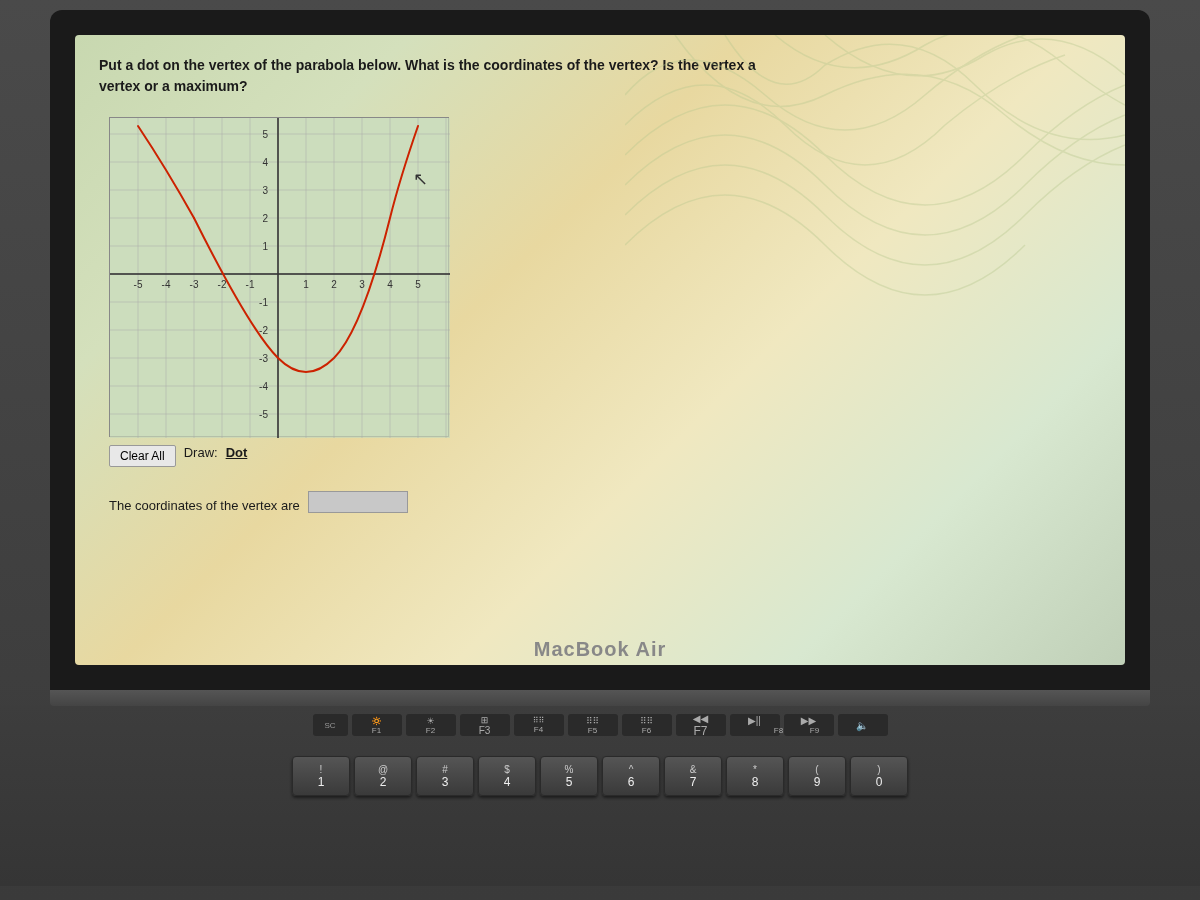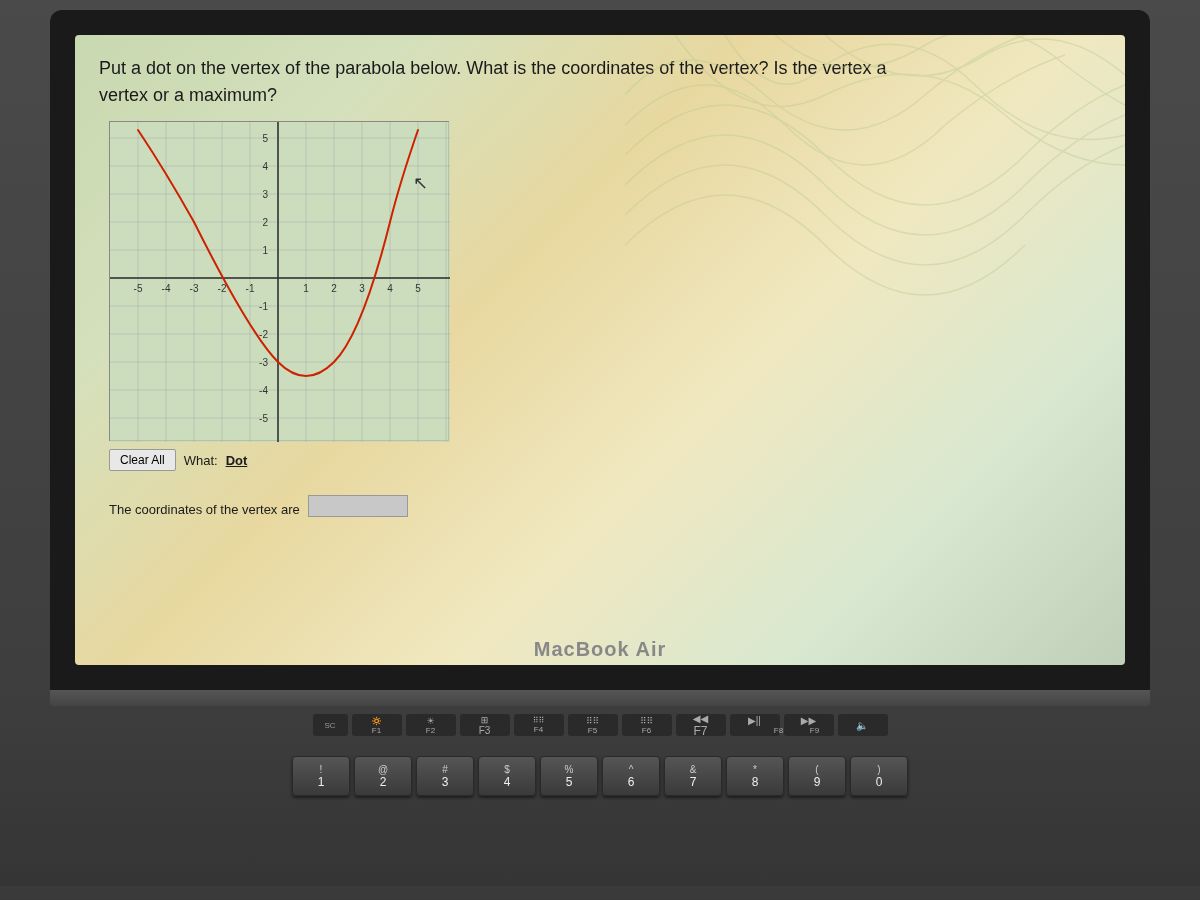--- a/index.html
+++ b/index.html
@@ -43,25 +43,25 @@
       height: 630px;
       background: linear-gradient(135deg, #c8d8b0 0%, #d4e0bc 20%, #e8d8a0 40%, #f0e8c0 60%, #d8e8d0 80%, #c0d0b8 100%);
       border-radius: 4px;
       padding: 20px 24px;
       overflow: hidden;
       position: relative;
     }
 
     
     .question-text {
-      font-size: 18px;
+      font-size: 14px;
       color: #1a1a1a;
       line-height: 1.5;
-      margin-bottom: 12px;
-      font-weight: 400;
+      margin-bottom: 20px;
+      font-weight: 700;
     }
 
     
     .graph-container {
       display: flex;
       flex-direction: column;
       align-items: flex-start;
       margin-left: 10px;
     }
 
@@ -76,21 +76,20 @@
     
     .graph-svg {
       position: absolute;
       top: 0;
       left: 0;
     }
 
     
     .graph-controls {
       display: flex;
-      align-items: center;
       margin-top: 8px;
       gap: 8px;
       font-size: 13px;
       color: #1a1a1a;
     }
 
     .btn-clear-all {
       background: #e8e8e8;
       border: 1px solid #999;
       padding: 3px 10px;
@@ -334,21 +333,21 @@
 
             <path d="M 84,100 Q 56,50 28,8" fill="none" stroke="#cc2200" stroke-width="2" stroke-linecap="round"></path>
 
           </svg>
 
           <div class="cursor-arrow" style="position:absolute; top:50px; right:20px; font-size:18px; color:#333;">↖</div>
         </div>
 
         <div class="graph-controls">
           <button class="btn-clear-all">Clear All</button>
-          <span class="draw-label">What:</span>
+          <span class="draw-label">Draw:</span>
           <span class="draw-mode">Dot</span>
         </div>
 
         <div class="vertex-area">
           <span>The coordinates of the vertex are</span>
           <input class="vertex-input" type="text" value="" style="">
         </div>
 
       </div>
 

